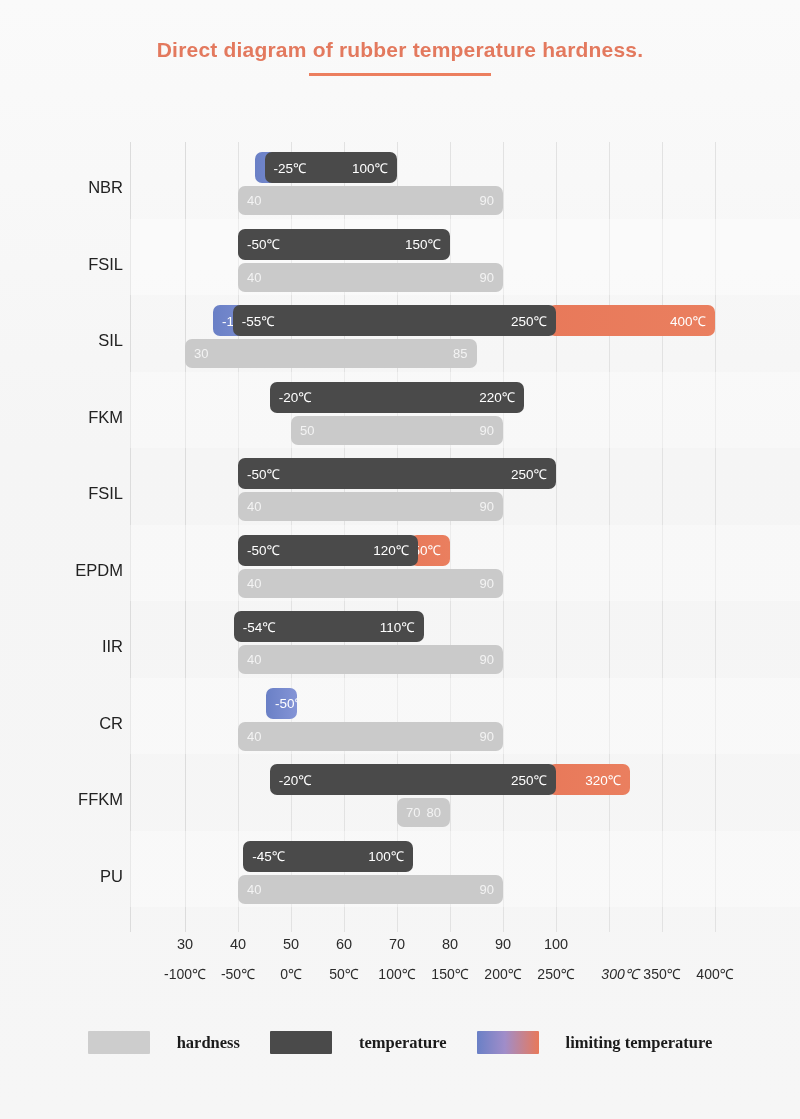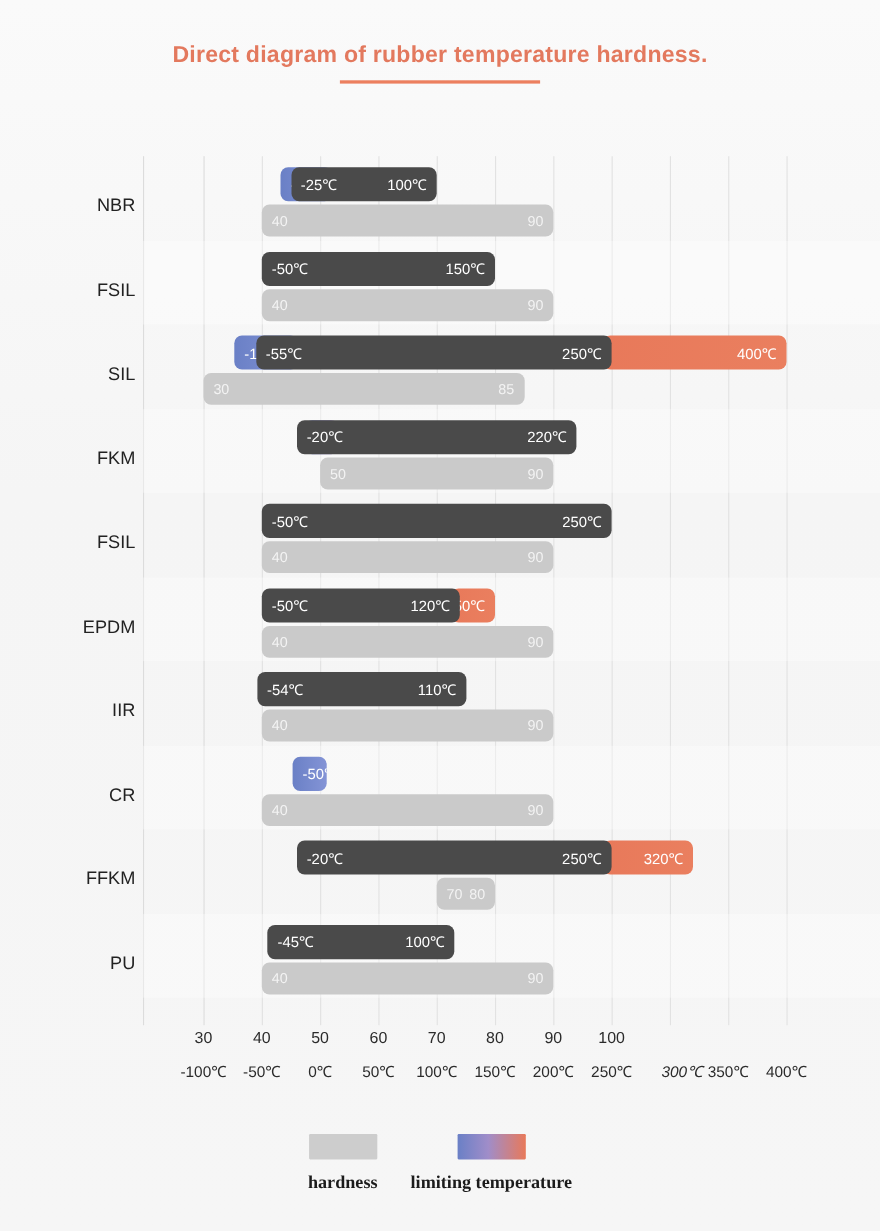--- a/index.html
+++ b/index.html
@@ -110,21 +110,21 @@
   
   .legend {
     position: absolute;
     left: 0; top: 1031px;
     width: 800px;
     display: flex;
     justify-content: center;
     align-items: center;
     gap: 30px;
   }
-  .legend-item { display: flex; align-items: center; gap: 11px; flex-direction: column; }
+  .legend-item { display: flex; align-items: center; gap: 27px; }
   .legend-swatch { width: 62px; height: 23px; border-radius: 1px; }
   .sw-hardness { background: #cdcdcd; }
   .sw-temperature { background: #4a4a4a; }
   .sw-limiting { background: linear-gradient(90deg,#6a80c6 0%,#a08dc9 45%,#e8795a 100%); }
   .legend-label {
     font-family: "Liberation Serif", serif;
     font-weight: bold;
     font-size: 16.5px;
     color: #1b1b1b;
     white-space: nowrap;
@@ -316,18 +316,22 @@
       <div class="tick" style="left: 532px;">350℃</div>
       <div class="tick" style="left: 585px;">400℃</div>
     </div>
 
   <div class="legend" id="legend">
       <div class="legend-item">
         <div class="legend-swatch sw-hardness"></div>
         <div class="legend-label">hardness</div>
       </div>
       <div class="legend-item">
+        <div class="legend-swatch sw-temperature"></div>
+        <div class="legend-label">temperature</div>
+      </div>
+      <div class="legend-item">
         <div class="legend-swatch sw-limiting"></div>
         <div class="legend-label">limiting temperature</div>
       </div>
     </div>
 
 </div>
 
 </body></html>

